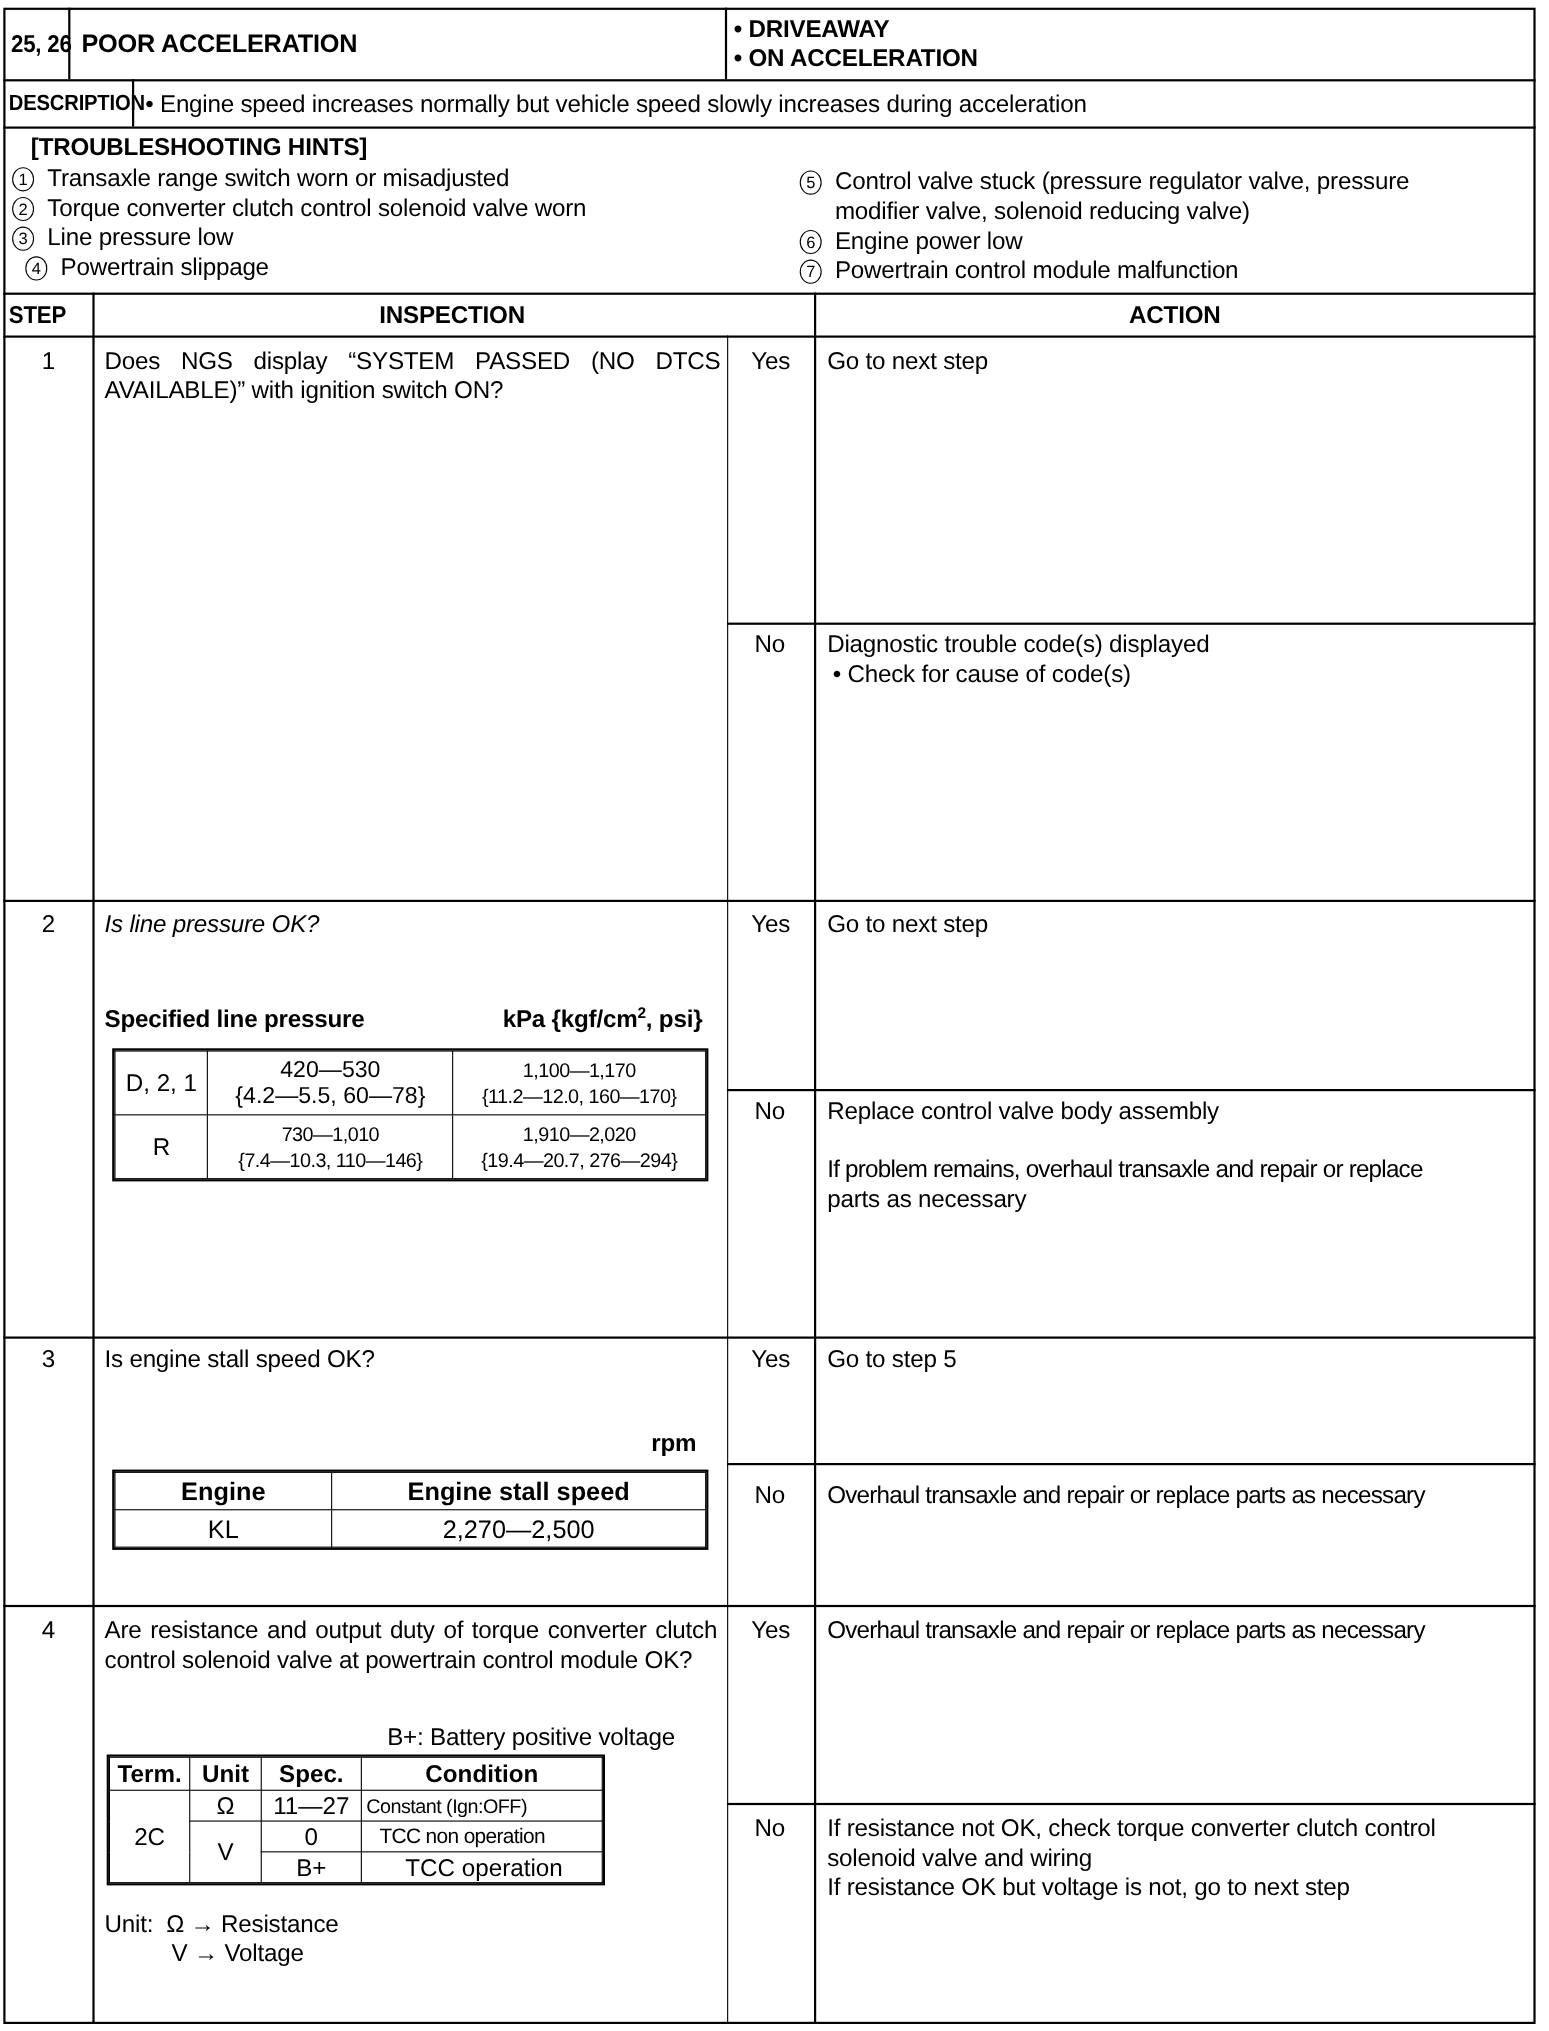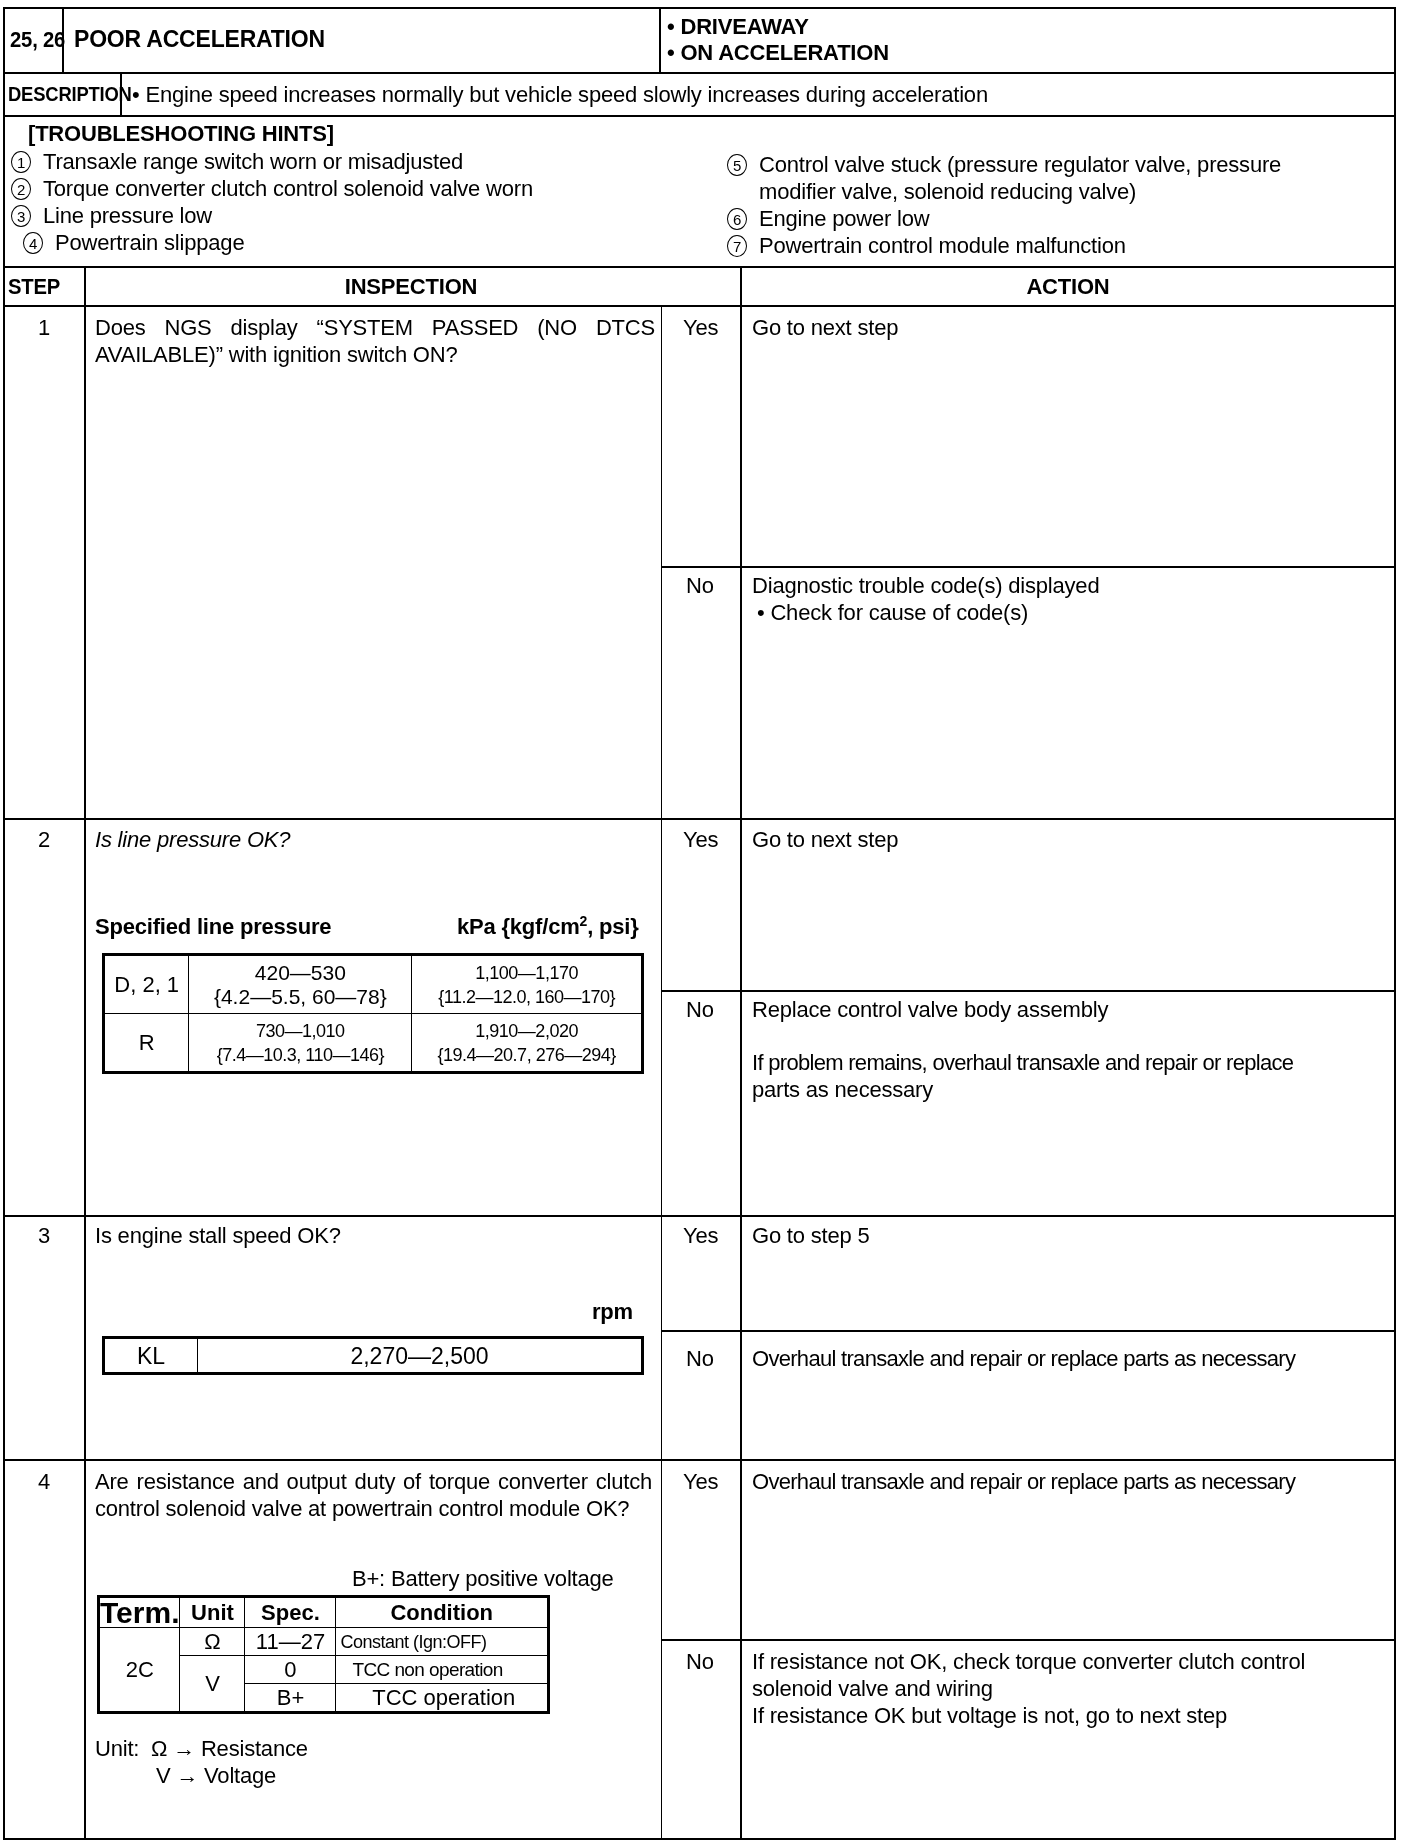--- a/index.html
+++ b/index.html
@@ -114,40 +114,44 @@
 <div class="txt" style="left:752px;top:996px;">Replace control valve body assembly</div>
 <div class="txt" style="left:752px;top:1049px;letter-spacing:-0.7px;">If problem remains, overhaul transaxle and repair or replace</div>
 <div class="txt" style="left:752px;top:1076px;">parts as necessary</div>
 <div class="hl" style="left:3px;top:1215px;width:1393px;"></div>
 
 <div class="txt" style="left:38px;top:1222px;">3</div>
 <div class="txt" style="left:95px;top:1222px;">Is engine stall speed OK?</div>
 <div class="txt bold" style="left:592px;top:1298px;">rpm</div>
 <table class="spec outer" style="left:104px;top:1338px;width:538px;font-size:23px;">
   <tbody>
+      <tr style="height:34px;">
+    <th style="width:196px;font-size:23px;">Engine</th>
+    <th style="font-size:23px;">Engine stall speed</th>
+  </tr>
   <tr style="height:34px;">
     <td style="font-size:23px;">KL</td>
     <td style="font-size:23px;">2,270—2,500</td>
   </tr>
 </tbody>
   </table>
 <div class="txt" style="left:683px;top:1222px;">Yes</div>
 <div class="txt" style="left:752px;top:1222px;">Go to step 5</div>
 <div class="hl" style="left:661px;top:1330px;width:735px;"></div>
 <div class="txt" style="left:686px;top:1345px;">No</div>
 <div class="txt" style="left:752px;top:1345px;letter-spacing:-0.7px;">Overhaul transaxle and repair or replace parts as necessary</div>
 <div class="hl" style="left:3px;top:1459px;width:1393px;"></div>
 
 <div class="txt" style="left:38px;top:1468px;">4</div>
 <div class="txt wrap just" style="left:95px;top:1468px;width:557px;">Are resistance and output duty of torque converter clutch control solenoid valve at powertrain control module OK?</div>
 <div class="txt" style="left:352px;top:1565px;">B+: Battery positive voltage</div>
 <table class="spec outer" style="left:99px;top:1597px;width:449px;">
   <tbody>
       <tr style="height:30px;">
-    <th style="width:72px;font-size:30px;">Term.</th>
+    <th style="width:72px;font-size:22px;">Term.</th>
     <th style="width:64px;font-size:22px;">Unit</th>
     <th style="width:90px;font-size:22px;">Spec.</th>
     <th style="font-size:22px;">Condition</th>
   </tr>
   <tr style="height:28px;">
     <td rowspan="3" style="font-size:22px;">2C</td>
     <td style="font-size:22px;">Ω</td>
     <td style="font-size:22px;">11—27</td>
     <td class="cmp" style="text-align:left;padding-left:4px;">Constant (Ign:OFF)</td>
   </tr>

